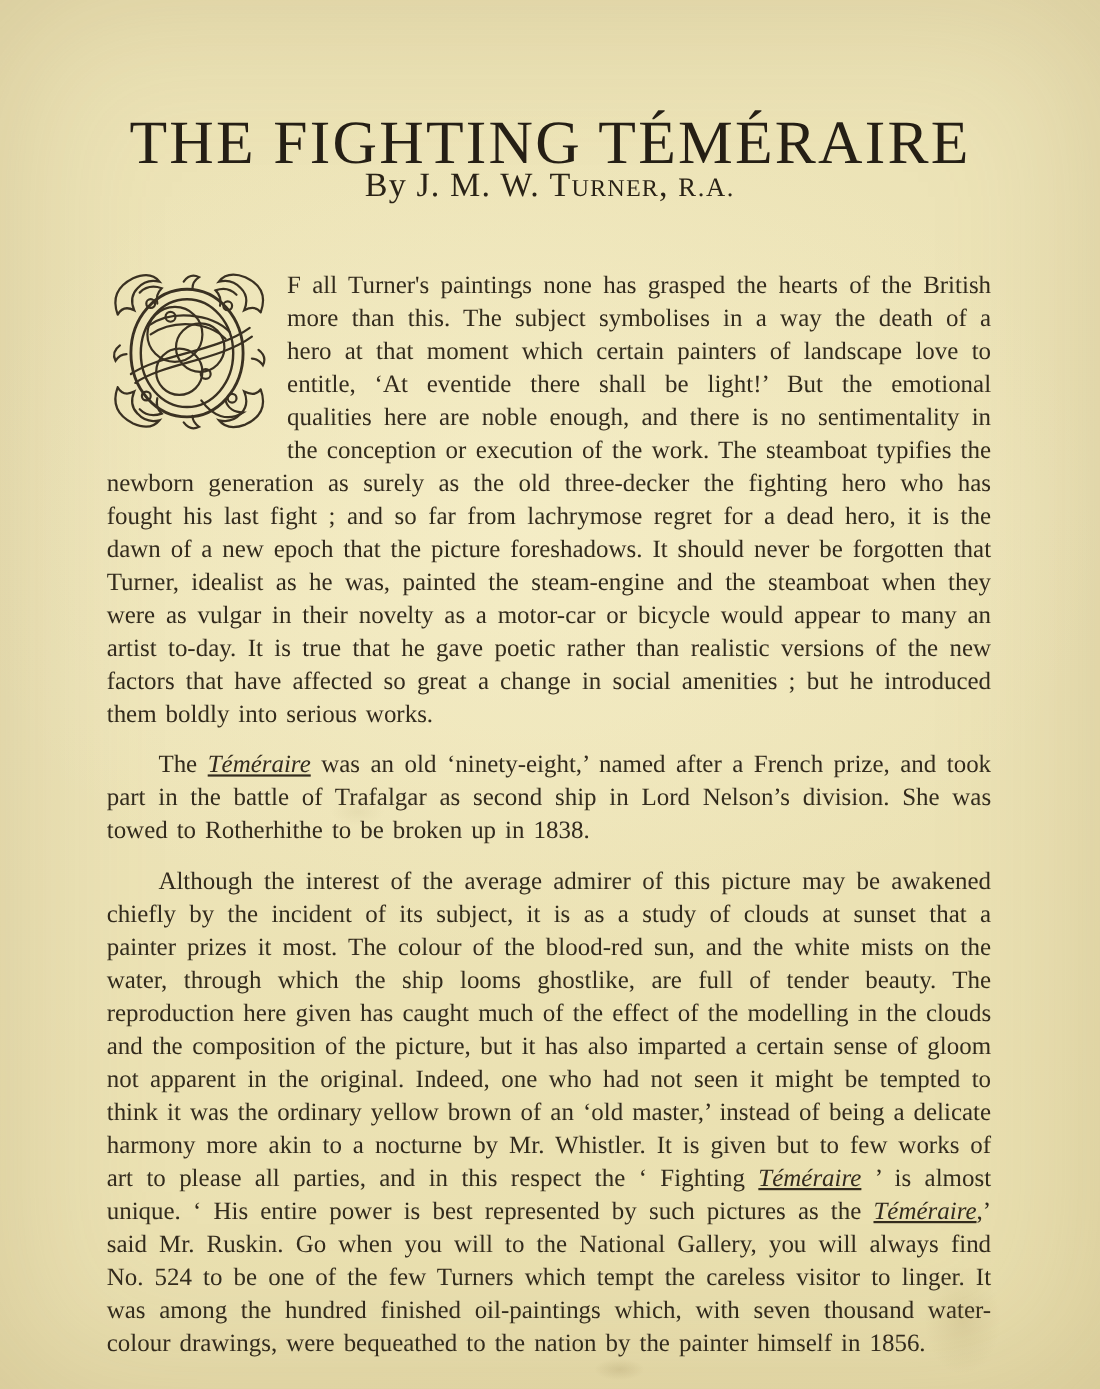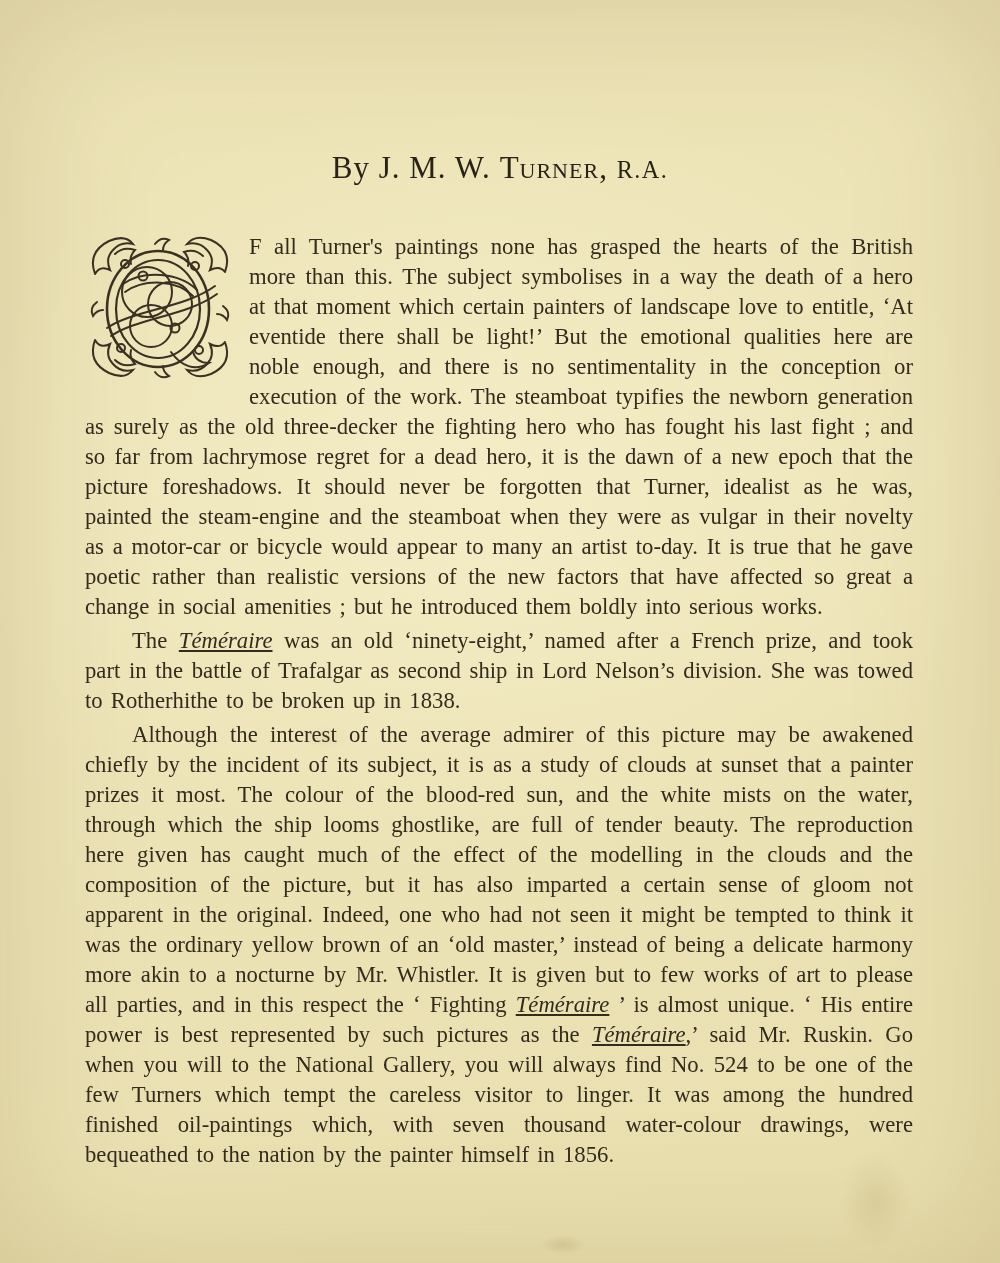--- a/index.html
+++ b/index.html
@@ -41,21 +41,21 @@
     position: absolute;
     top: 228px;
     left: 81px;
     width: 836px;
     font-size: 22.7px;
     line-height: 30px;
     text-align: justify;
     word-spacing: 2.5px;
     color: #332b1d;
   }
-  .body-text p { margin: 4px; padding: 0; }
+  .body-text p { margin: 16px; padding: 0; }
   .body-text p.indent { text-indent: 47px; }
   .italic { font-style: italic; text-decoration: underline; }
   .initial-float {
     float: left;
     width: 164px;
     height: 180px;
   }
   .ornament-box { width: 150px; height: 150px; }
   .sr-only {
     position: absolute;
@@ -84,20 +84,21 @@
     width: 50px; height: 26px;
     background: radial-gradient(ellipse at 50% 50%, rgba(135,115,62,0.08) 0%, rgba(135,115,62,0) 70%);
     pointer-events: none;
   }
 </style>
 </head>
 <body>
 
 <div class="page">
 
+  <h1 class="title">THE FIGHTING TÉMÉRAIRE</h1>
 
   <div class="byline"><span>By J. M. W. </span><span class="smallcaps">Turner</span><span>, </span><span class="caps-small">R.A.</span></div>
 
   <div class="body-text">
 
     <p>
       <span class="initial-float">
         <span class="sr-only">O</span>
         <svg class="ornament-box" viewBox="0 0 150 150" aria-hidden="true">
           <g fill="none" stroke="#3a3122" stroke-width="2" stroke-linecap="round">

